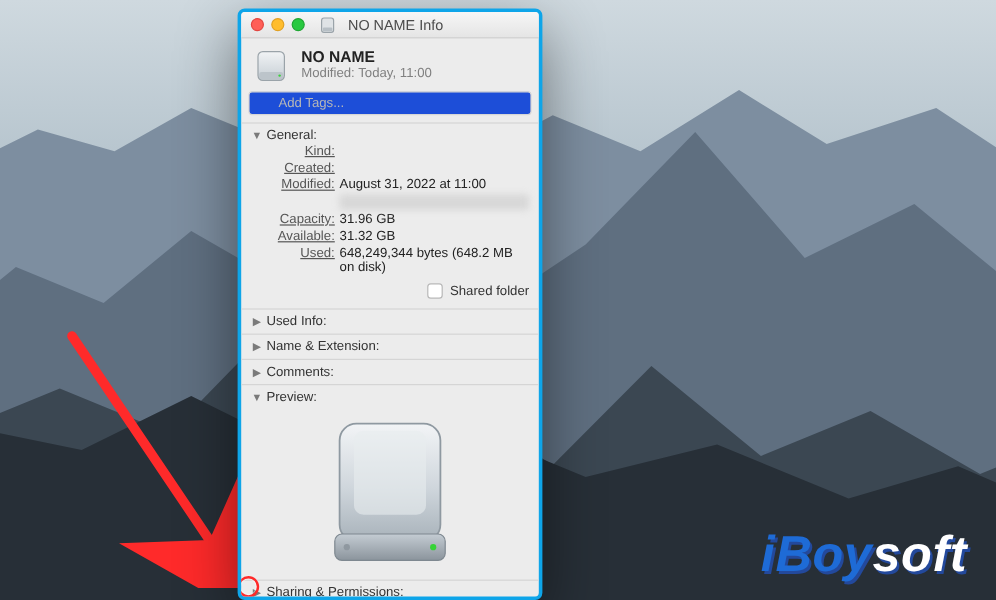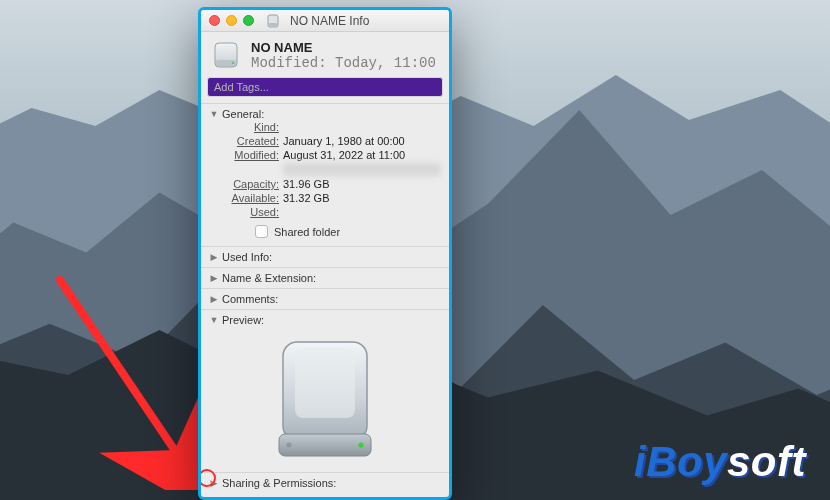--- a/index.html
+++ b/index.html
@@ -27,34 +27,34 @@
   .titlebar { height:22px; display:flex; align-items:center; padding:0 8px; background:linear-gradient(#f6f6f6,#e5e5e5); border-bottom:1px solid #cfcfcf; gap:6px; }
   .tl { width:11px; height:11px; border-radius:50%; display:inline-block; }
   .tl.red{background:#ff5f57;border:1px solid #e24640;}
   .tl.yel{background:#ffbd2e;border:1px solid #e1a124;}
   .tl.grn{background:#28c940;border:1px solid #1fa633;}
   .tb-icon { margin-left:6px; }
   .tb-title { font-size:12px; color:#4b4b4b; margin-left:4px; font-weight:500;}
 
   .header { display:flex; gap:10px; padding:8px 10px 6px 10px; }
   .header .name { font-weight:700; font-size:13px; color:#222; }
-  .header .mod  { font-size:14px; color:#808080;font-family:Liberation Mono, monospace; }
+  .header .mod  { font-size:11px; color:#808080; }
   .drive-mini svg, .drive-big svg { display:block; }
 
-  .tags-field { margin:0 6px 6px 6px; height:20px; background:#4c1d95; border:1px solid #d6d6d6; border-radius:3px; font-size:11px; color:#b7b7b7; padding:2px 6px; display:flex; align-items:center; }
+  .tags-field { margin:0 6px 6px 6px; height:20px; background:#1d4ed8; border:1px solid #d6d6d6; border-radius:3px; font-size:11px; color:#b7b7b7; padding:2px 24px; display:flex; align-items:center; }
 
   .section { border-top:1px solid #d5d5d5; padding:4px 8px; font-size:11px; color:#333; }
   .section-row { display:flex; align-items:center; gap:3px; }
   .disclosure { display:inline-block; font-size:9px; color:#7a7a7a; width:10px; text-align:center;}
   .sec-label { color:#333; }
   .kv { display:flex; padding:1px 0 1px 0; }
   .kv .k { width:74px; text-align:right; color:#555; padding-right:4px;text-decoration:underline;}
   .kv .v { flex:1; color:#222; }
   .blurred { filter: blur(3px); background:#d7d7d7; color:#d7d7d7; height:13px; border-radius:2px;}
-  .shared { display:flex; align-items:center; gap:6px; padding:6px 0 4px 46px; font-size:11px; }
+  .shared { display:flex; align-items:center; gap:6px; padding:6px 0 4px 46px; font-size:11px;justify-content:flex-end; }
   .checkbox { width:13px; height:13px; background:#fff; border:1px solid #b8b8b8; border-radius:3px; display:inline-block; }
 
   .preview-wrap { display:flex; justify-content:center; padding:8px 0 4px 0; }
 
   .last-sec { position:relative; }
   .ring { position:absolute; left:-3px; top:-4px; width:18px; height:18px; border:2px solid #ff2a2a; border-radius:50%; box-shadow:0 0 0 1px rgba(255,255,255,.4) inset; pointer-events:none;}
 </style>
 </head>
 <body>
 
@@ -116,40 +116,40 @@
   <div class="section">
     <div class="section-row">
       <span class="disclosure">▼</span>
       <span class="sec-label">General:</span>
     </div>
     <div class="kv">
         <div class="k">Kind:</div>
       </div>
     <div class="kv">
         <div class="k">Created:</div>
-        <div class="v">January 1, 1980 at 00:00</div>
       </div>
     <div class="kv">
         <div class="k">Modified:</div>
         <div class="v">August 31, 2022 at 11:00</div>
       </div>
     <div class="kv">
         <div class="k"></div>
         <div class="v blurred"></div>
       </div>
     <div class="kv">
         <div class="k">Capacity:</div>
         <div class="v">31.96 GB</div>
       </div>
     <div class="kv">
         <div class="k">Available:</div>
         <div class="v">31.32 GB</div>
       </div>
     <div class="kv">
         <div class="k">Used:</div>
+        <div class="v">648,249,344 bytes (648.2 MB on disk)</div>
       </div>
     <div class="shared">
       <span class="checkbox"></span>
       <span>Shared folder</span>
     </div>
   </div>
 
   <div class="section">
     <div class="section-row">
       <span class="disclosure">▶</span>

